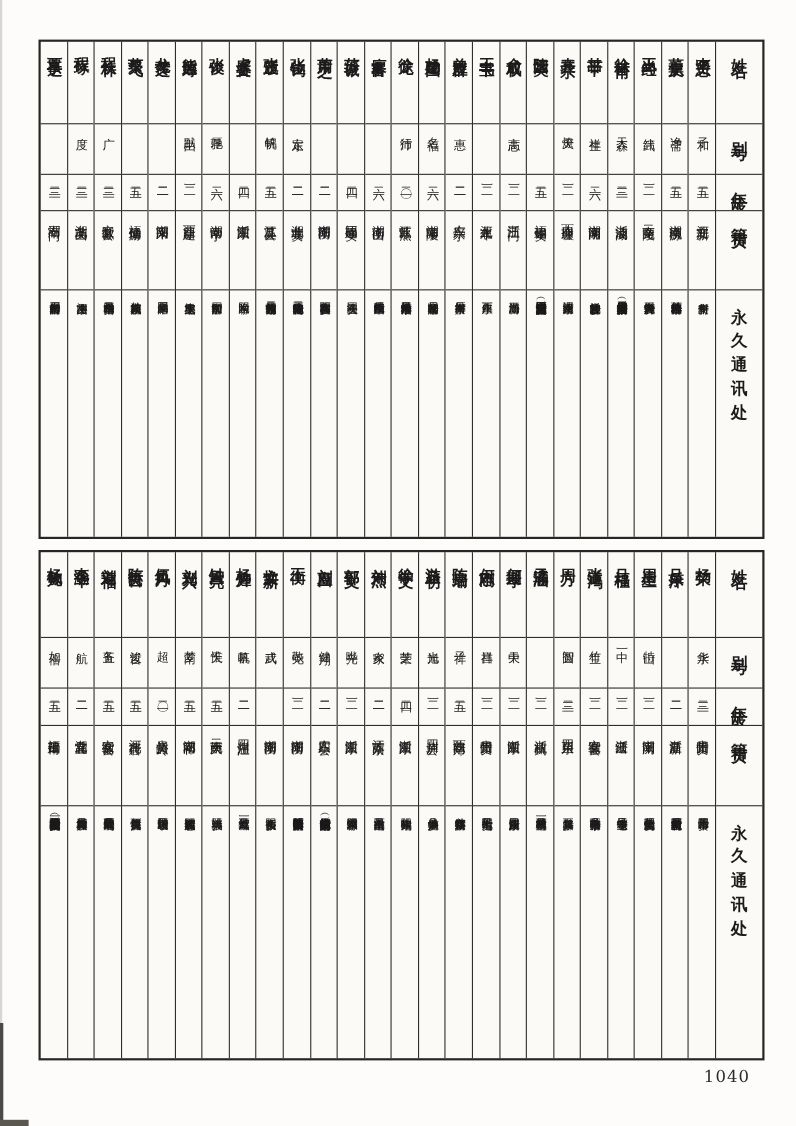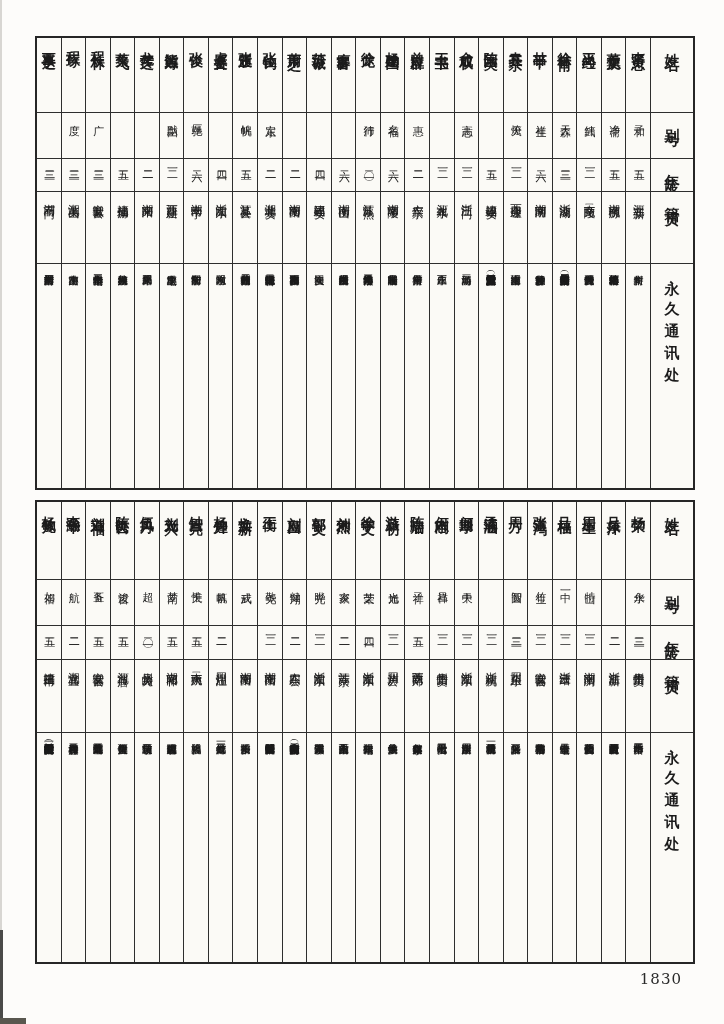--- a/index.html
+++ b/index.html
@@ -978,14 +978,14 @@
         </div>
     <div class="cell c-native">
           <div class="vt">福建莆田</div>
         </div>
     <div class="cell c-address">
           <div class="vt">莆田黄石安兴街倍兴行转山坪村（或福州下杭路五一号广昌行收转）</div>
         </div>
   </div>
     </div>
 
-  <div class="page-number">1830</div>
+  <div class="page-number">1040</div>
 </div>
 
 </body></html>

